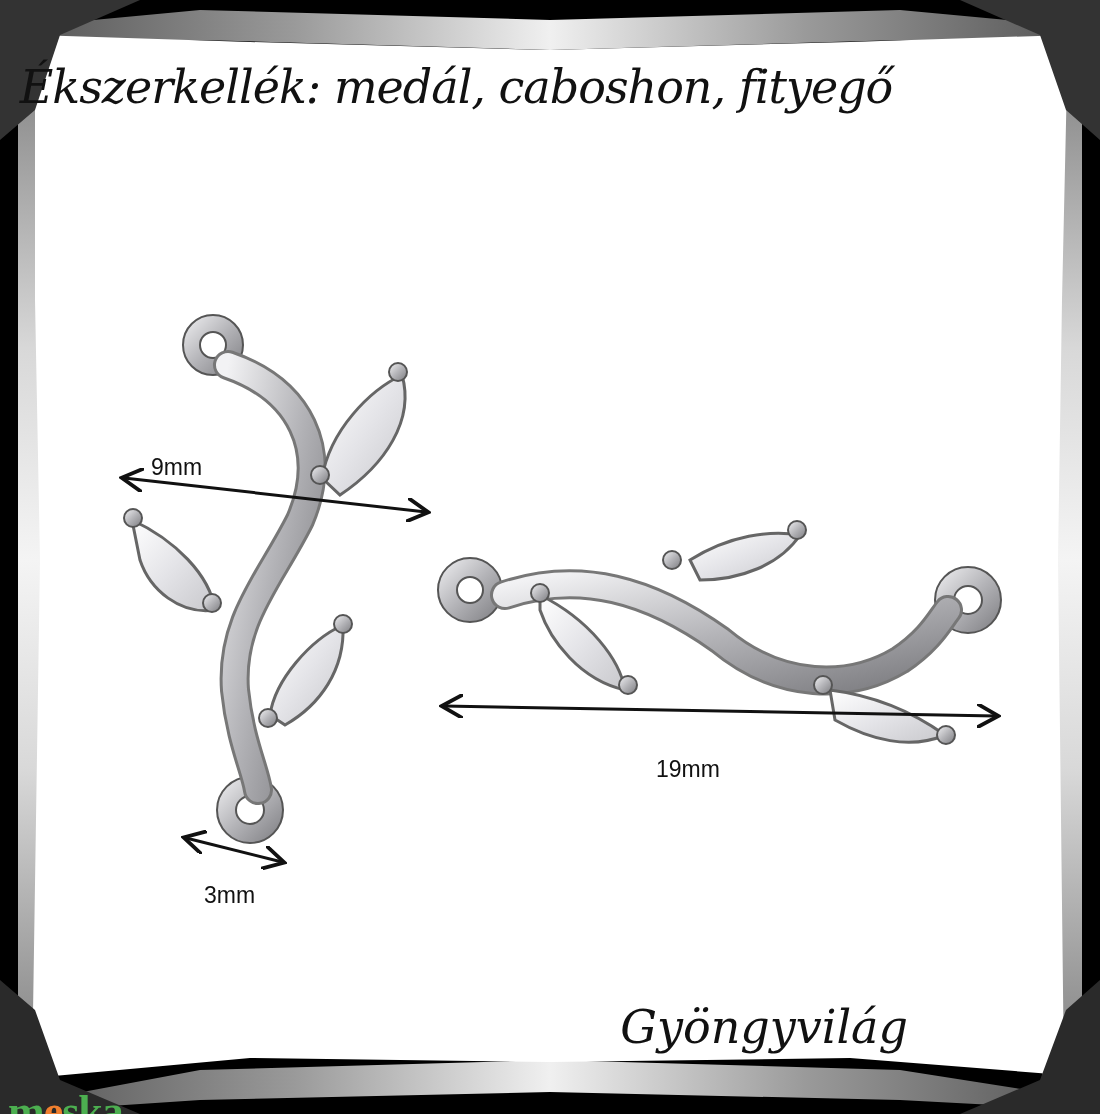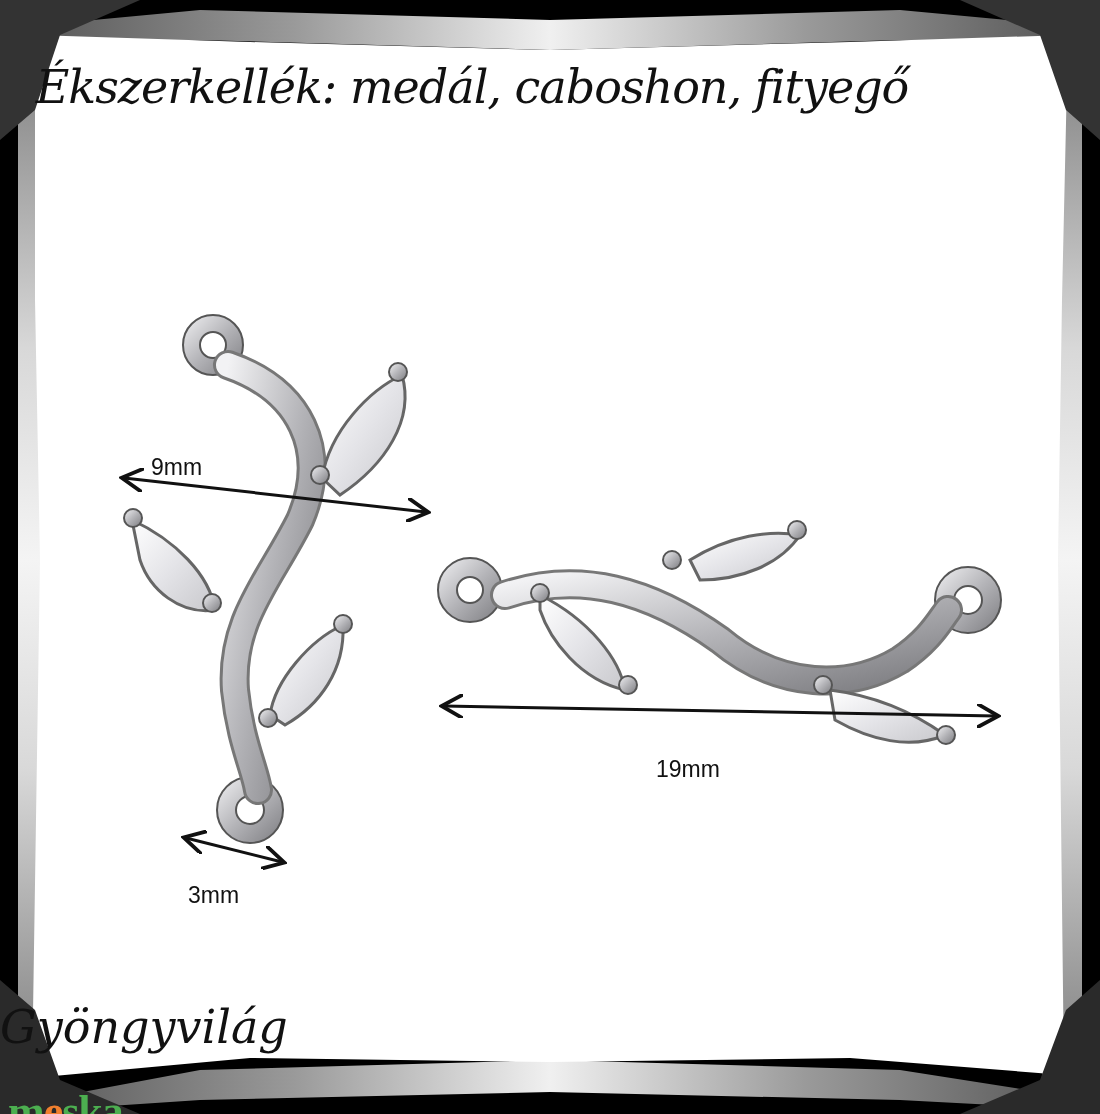--- a/index.html
+++ b/index.html
@@ -1,26 +1,26 @@
 <!DOCTYPE html>
 <html><head>
 <meta charset="utf-8">
 <style>
   html, body { margin: 0; padding: 0; }
   body { width: 1100px; height: 1114px; background: #000; position: relative; overflow: hidden; }
   .frame { position: absolute; inset: 0; }
   .canvas { position: absolute; left: 0; top: 0; width: 1100px; height: 1114px; }
   .title {
-    position: absolute; left: 16px; top: 60px; width: 912px; text-align: center;
+    position: absolute; left: 0; top: 60px; width: 912px; text-align: center;
     font-family: "DejaVu Serif", serif; font-style: italic; font-size: 46px;
     color: #111; letter-spacing: -1px;
   }
   .brand {
-    position: absolute; left: 0; top: 1000px; width: 896px; text-align: left;
-    font-family: "DejaVu Serif", serif; font-style: italic; font-size: 46px; color: #111;
+    position: absolute; left: 0; top: 1000px; width: 896px; text-align: right;
+    font-family: "DejaVu Serif", serif; font-style: italic; font-size: 46px; color: #111; padding-left: 12px;
   }
   .label {
     position: absolute; font-family: "Liberation Sans", sans-serif; font-size: 23px; color: #111;
   }
   .meska {
     position: absolute; left: 8px; top: 1062px;
     font-family: "Liberation Serif", serif; font-weight: bold; font-size: 44px;
     color: #4caf50; letter-spacing: -1px; margin-top: 24px;
   }
   .meska .e { color: #f07f2e; }
@@ -128,18 +128,18 @@
     <line x1="124" y1="478" x2="426" y2="512" stroke="#111" stroke-width="3" marker-start="url(#arrow)" marker-end="url(#arrow)"></line>
     <line x1="186" y1="838" x2="282" y2="862" stroke="#111" stroke-width="3" marker-start="url(#arrow)" marker-end="url(#arrow)"></line>
     <line x1="444" y1="706" x2="996" y2="716" stroke="#111" stroke-width="3" marker-start="url(#arrow)" marker-end="url(#arrow)"></line>
   </svg>
 </div>
 
 <div class="title">Ékszerkellék: medál, caboshon, fityegő</div>
 
 <div class="label" style="left:151px; top:434px;margin-top:20px;">9mm</div>
 
-<div class="label" style="left:188px; top:882px;">3mm</div>
+<div class="label" style="left:204px; top:882px;">3mm</div>
 <div class="label" style="left:656px; top:756px;">19mm</div>
 
 <div class="brand">Gyöngyvilág</div>
 
 <div class="meska"><span>m</span><span class="e">e</span><span>ska</span></div>
 
 </body></html>

